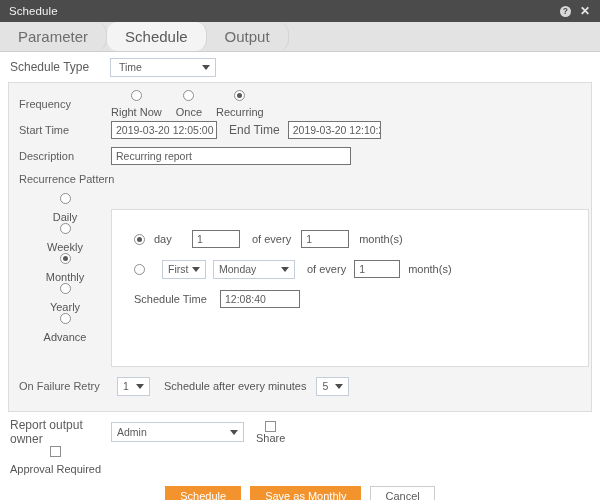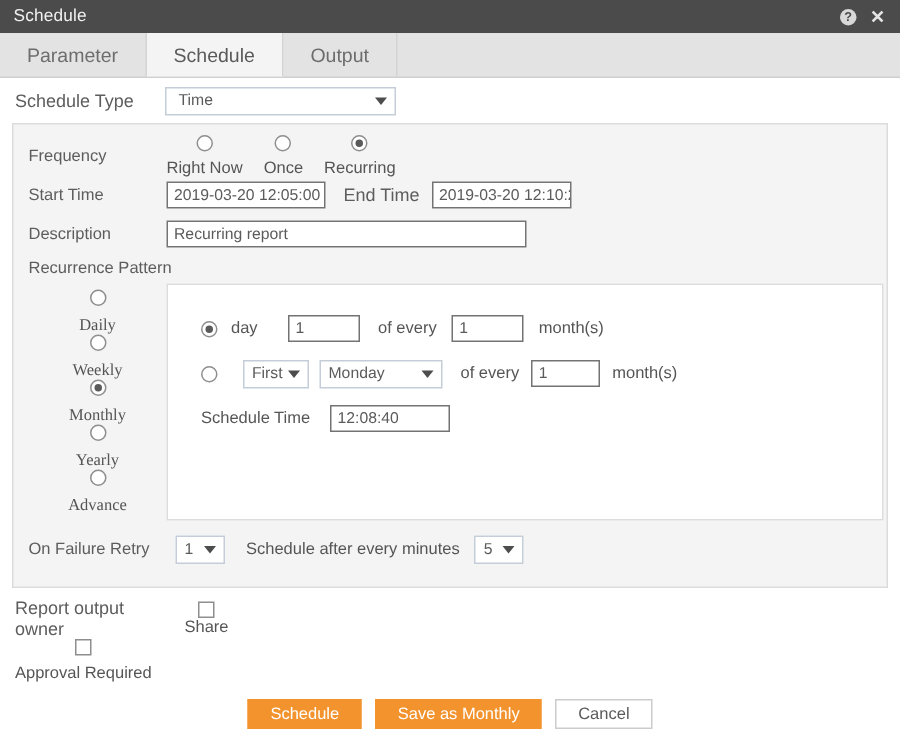--- a/index.html
+++ b/index.html
@@ -64,25 +64,26 @@
     background: #e3e3e3;
     border-bottom: 1px solid #cfcfcf;
     display: flex;
     align-items: stretch;
     box-sizing: border-box;
   }
   .tab {
     padding: 0 18px;
     display: flex;
     align-items: center;
-    font-size: 13px;
+    font-size: 15px;
     color: #6d6d6d;
     border-right: 1px solid #d4d4d4;
     box-sizing: border-box;
     cursor: pointer;
+    border-radius: 11px;
   }
   .tab.active {
     background: #f4f4f4;
     color: #5a5a5a;
   }
 
   
   .content {
     padding: 0 8px;
     box-sizing: border-box;
@@ -200,29 +201,29 @@
     align-items: stretch;
   }
   .recur-left {
     width: 92px;
     flex: none;
     padding-top: 4px;
   }
   .recur-left .radio-item {
     height: 30px;
     gap: 7px;
-    font-family: Liberation Serif, serif;
   }
   .recur-right {
     flex: 1;
     border: 1px solid #dcdcdc;
     background: #ffffff;
     box-sizing: border-box;
     height: 158px;
     padding: 14px 0 0 22px;
+    margin-top: 20px;
   }
   .rline {
     display: flex;
     align-items: center;
     height: 30px;
   }
 
   
   .brow {
     display: flex;
@@ -275,21 +276,21 @@
 <div class="tabstrip">
   <div class="tab">Parameter</div>
   <div class="tab active">Schedule</div>
   <div class="tab">Output</div>
 </div>
 
 <div class="content">
 
   <div class="row-schedtype">
     <span class="lbl" style="width:100px;">Schedule Type</span>
-    <div class="sel" style="width:154px;padding-left:8px;">
+    <div class="sel" style="width:106px;padding-left:8px;">
       <span>Time</span>
       <span class="caret"></span>
     </div>
   </div>
 
   <div class="panel">
 
     <div class="prow">
       <span class="plabel">Frequency</span>
       <div class="radio-group" style="gap:14px;">
@@ -390,20 +391,24 @@
       <div class="sel" style="width:33px;padding-right:14px;">
         <span>5</span>
         <span class="caret"></span>
       </div>
     </div>
 
   </div>
 
   <div class="brow" style="margin-top:6px;padding-left:2px;">
     <span class="lbl" style="width:101px;">Report output owner</span>
+    <div class="sel" style="width:133px;height:20px;line-height:18px;">
+      <span>Admin</span>
+      <span class="caret"></span>
+    </div>
     <label class="radio-item" style="margin-left:12px;gap:0;">
       <span class="cbx"></span>
       <span>Share</span>
     </label>
   </div>
 
   <div class="brow" style="padding-left:2px;">
     <label class="radio-item" style="gap:6px;">
       <span class="cbx"></span>
       <span>Approval Required</span>

